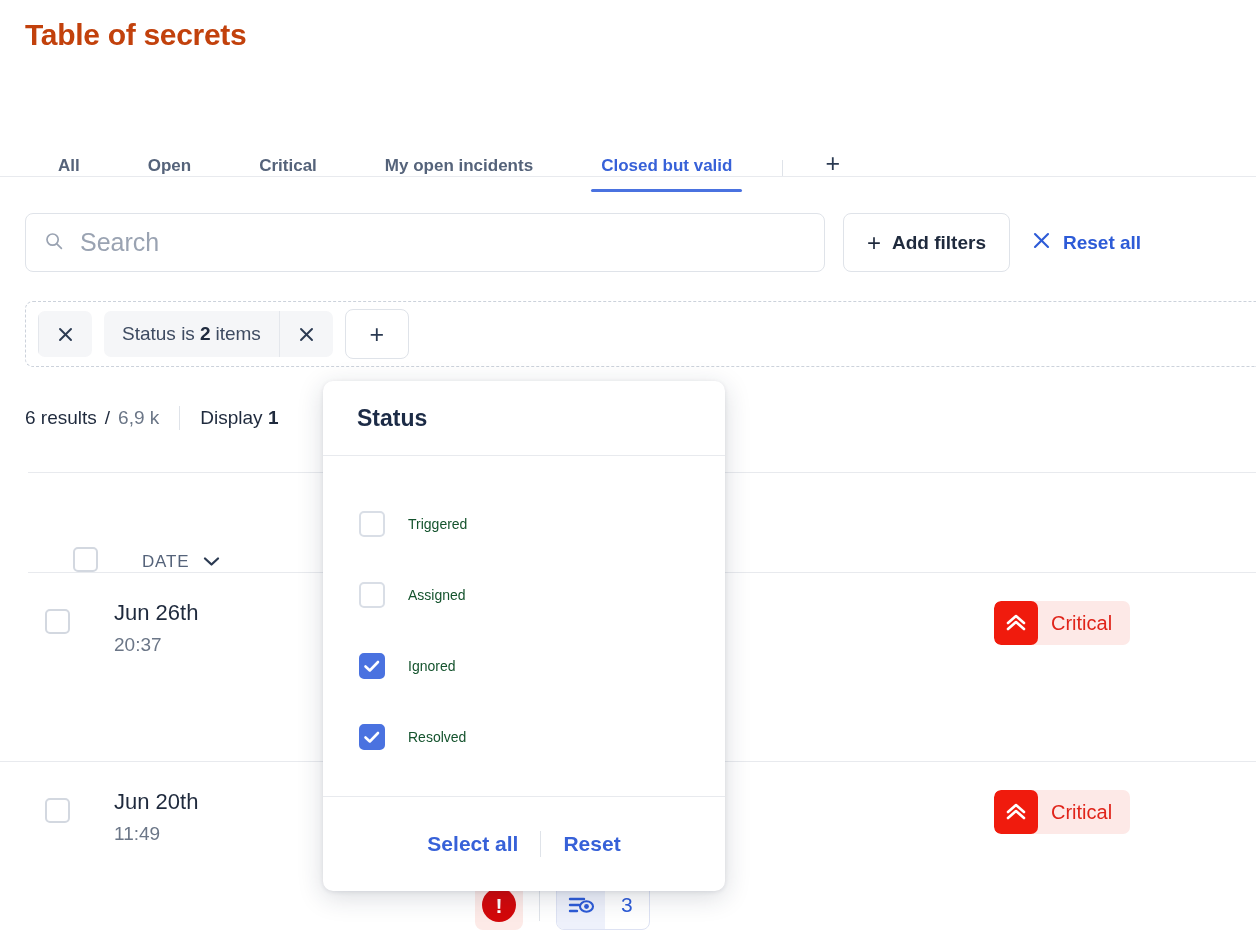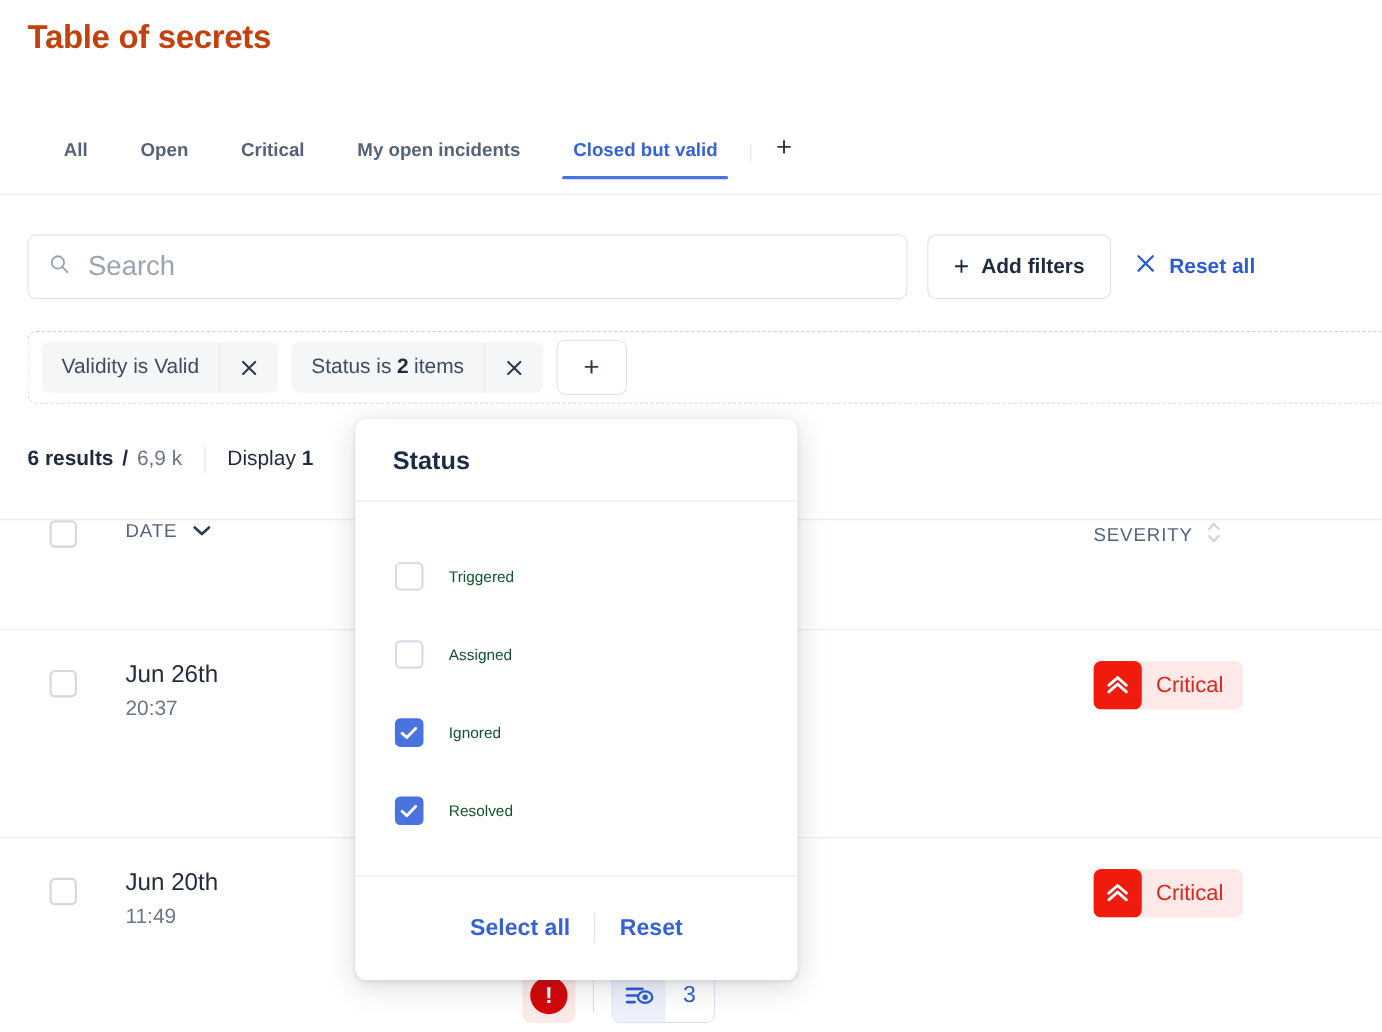--- a/index.html
+++ b/index.html
@@ -29,23 +29,24 @@
   
   .tabbar {
     position: absolute;
     left: 0; top: 113px;
     width: 1256px;
     height: 64px;
     border-bottom: 1px solid #e8eaee;
   }
   .tabs-inner {
     display: flex;
-    align-items: flex-start;
+    align-items: flex-end;
     height: 100%;
     padding-left: 58px;
+    gap: 20px;
   }
   .tab {
     position: relative;
     font-size: 17px;
     font-weight: bold;
     color: #55637a;
     padding: 14px 0 0 0;
     margin-right: 48px;
     cursor: pointer;
     white-space: nowrap;
@@ -193,42 +194,43 @@
 
   
   .meta-row {
     position: absolute;
     left: 25px; top: 406px;
     display: flex;
     align-items: center;
     font-size: 19px;
     white-space: nowrap;
   }
-  .meta-strong { font-weight: bold; color: #1f2a3d; }
+  .meta-strong { font-weight: normal; color: #1f2a3d; }
   .meta-sub { color: #6b7687; margin-left: 8px; }
   .meta-vline {
     width: 1px; height: 24px;
     background: #dfe3e9;
     margin: 0 20px;
   }
   .meta-display { color: #1f2a3d; }
   .meta-display b { font-weight: bold; }
 
   
   .table {
     position: absolute;
     left: 0; top: 472px;
     width: 1256px;
   }
   .thead {
     height: 101px;
     border-top: 1px solid #e8eaee;
     border-bottom: 1px solid #e8eaee;
     display: flex;
-    align-items: flex-start;
+    align-items: flex-end;
+    margin-left: 28px;
   }
   .tr {
     height: 189px;
     border-bottom: 1px solid #e8eaee;
     display: flex;
     align-items: flex-start;
   }
   .cb-cell {
     width: 114px;
     display: flex;
@@ -459,21 +461,20 @@
         <line x1="3" y1="3" x2="16" y2="16" stroke="#2d5bd7" stroke-width="2.1" stroke-linecap="round"></line>
         <line x1="16" y1="3" x2="3" y2="16" stroke="#2d5bd7" stroke-width="2.1" stroke-linecap="round"></line>
       </svg>
     </span>
     <span>Reset all</span>
   </button>
 </div>
 
 <div class="chips-row">
   <div class="chip">
-    <div class="chip-label">Validity is Valid</div>
     <div class="chip-x">
       <svg width="17" height="17" viewBox="0 0 17 17">
         <line x1="3" y1="3" x2="14" y2="14" stroke="#2b3a52" stroke-width="1.9" stroke-linecap="round"></line>
         <line x1="14" y1="3" x2="3" y2="14" stroke="#2b3a52" stroke-width="1.9" stroke-linecap="round"></line>
       </svg>
     </div>
   </div>
 
   <div class="chip">
     <div class="chip-label">
@@ -511,29 +512,20 @@
     </div>
     <div class="col-date">
       <span>DATE</span>
       <span>
         <svg width="17" height="11" viewBox="0 0 17 11">
           <polyline points="2,2.5 8.5,8.5 15,2.5" fill="none" stroke="#2b3a52" stroke-width="2.3" stroke-linecap="round" stroke-linejoin="round"></polyline>
         </svg>
       </span>
     </div>
     <div class="col-mid"></div>
-    <div class="col-sev">
-      <span>SEVERITY</span>
-      <span>
-        <svg width="13" height="22" viewBox="0 0 13 22">
-          <polyline points="2,8 6.5,3 11,8" fill="none" stroke="#cfd5de" stroke-width="1.9" stroke-linecap="round" stroke-linejoin="round"></polyline>
-          <polyline points="2,14 6.5,19 11,14" fill="none" stroke="#cfd5de" stroke-width="1.9" stroke-linecap="round" stroke-linejoin="round"></polyline>
-        </svg>
-      </span>
-    </div>
   </div>
 
   <div class="tr">
     <div class="cb-cell">
       <div class="cbox"></div>
     </div>
     <div class="col-date">
       <div class="date-main">Jun 26th</div>
       <div class="date-time">20:37</div>
     </div>

